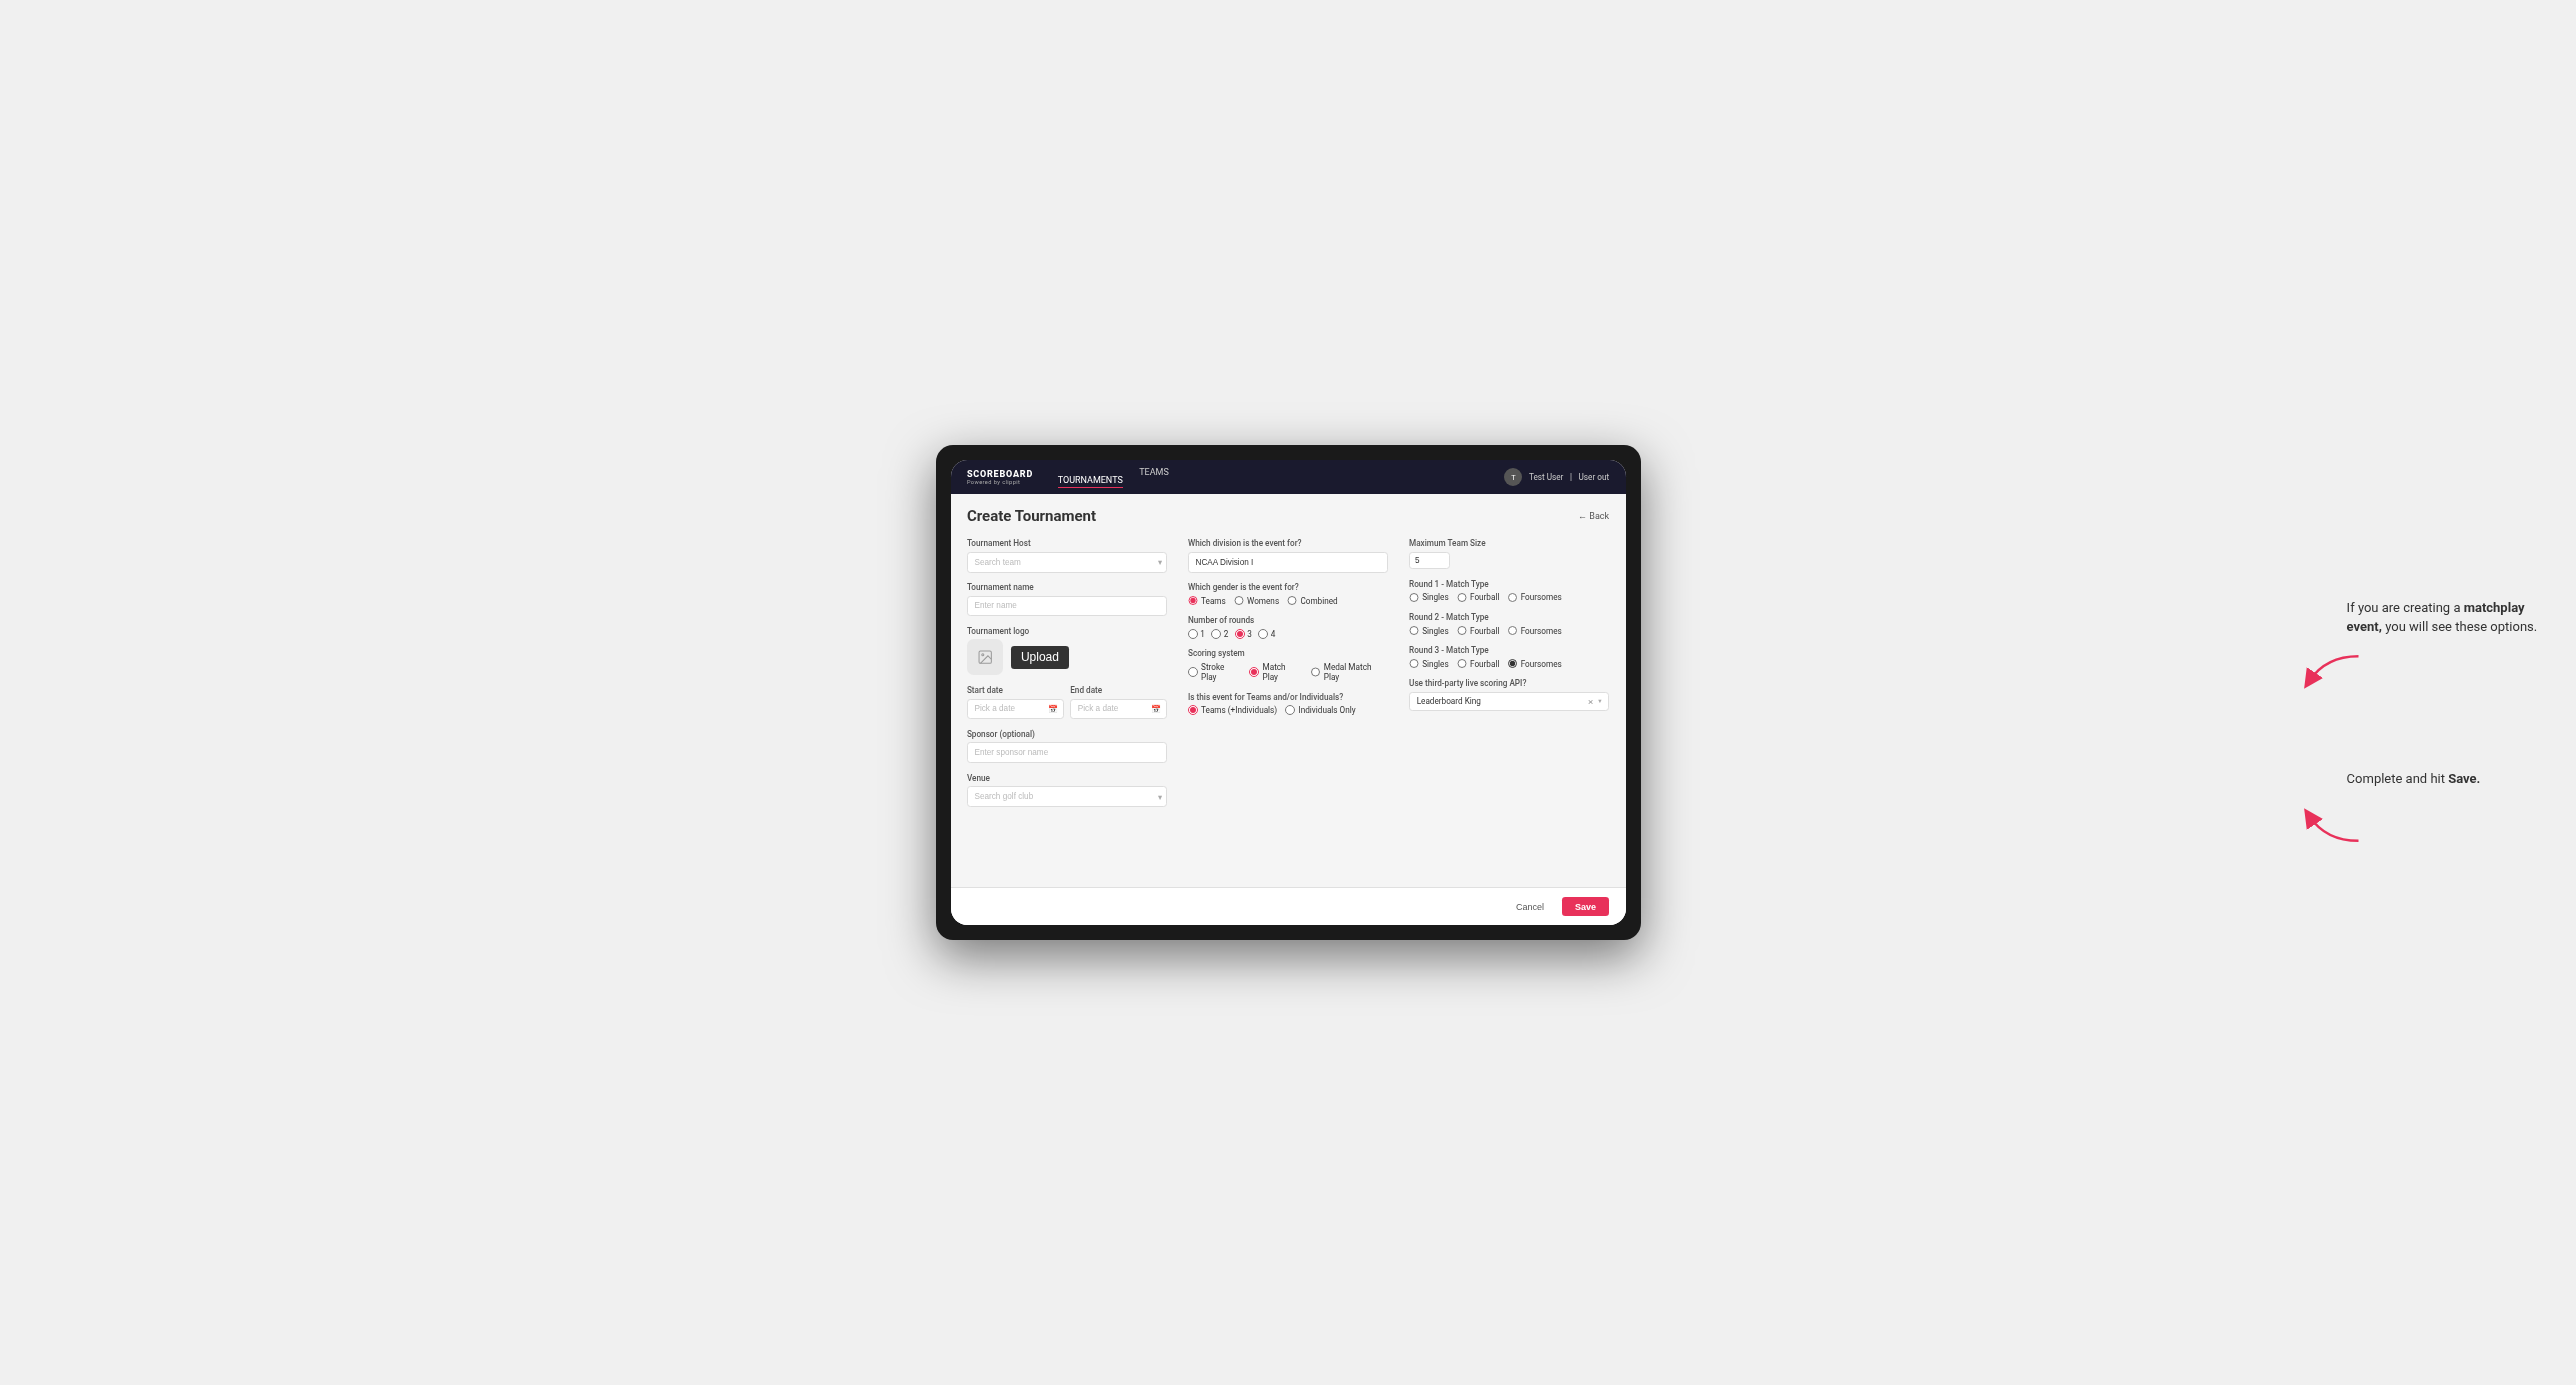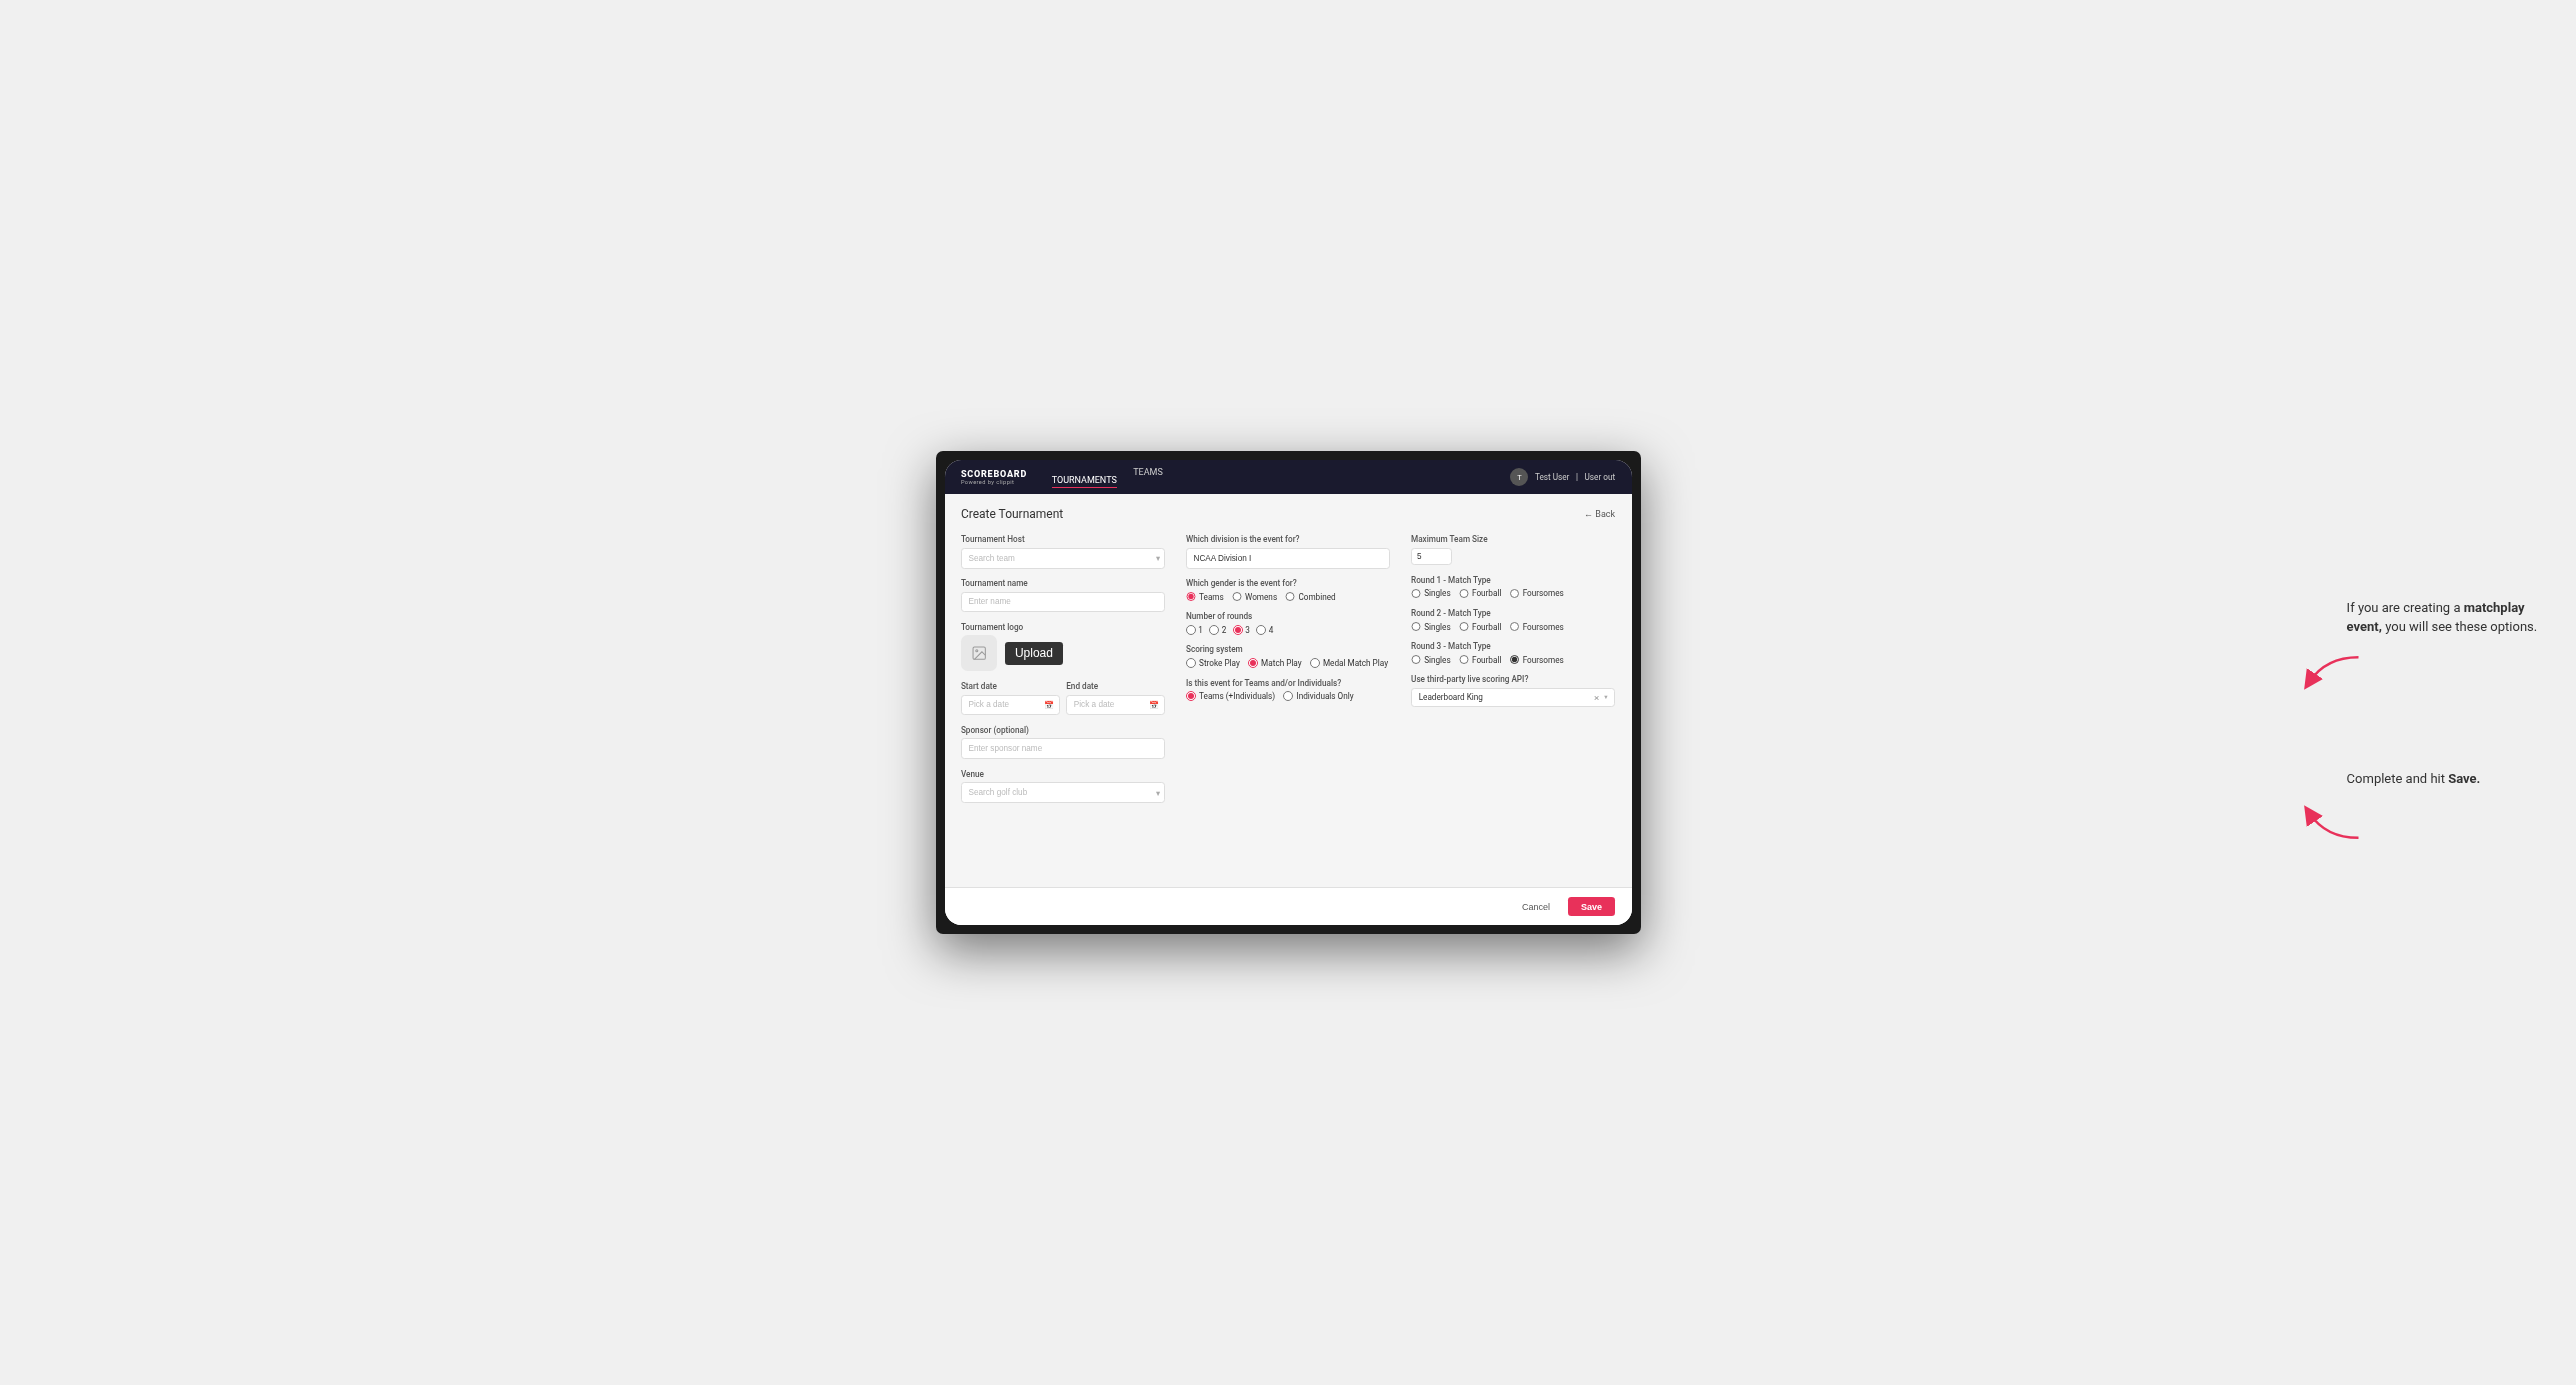--- a/index.html
+++ b/index.html
@@ -18,22 +18,22 @@
       align-items: center;
       justify-content: center;
       width: 100%;
       padding: 33px;
       position: relative;
     }
 
     
     .tablet {
       background: #1a1a1a;
-      border-radius: 7px;
-      padding: 9px;
+      border-radius: 17px;
+      padding: 15px;
       box-shadow: 0 16.4px 49px rgba(0,0,0,0.5);
       width: 705px;
       position: relative;
     }
 
     .tablet-screen {
       background: #fff;
       border-radius: 16.4px;
       overflow: hidden;
       width: 100%;
@@ -127,22 +127,22 @@
 
     
     .page-header {
       display: flex;
       justify-content: space-between;
       align-items: center;
       margin-bottom: 13px;
     }
 
     .page-title {
-      font-size: 12px;
-      font-weight: 400;
+      font-size: 15px;
+      font-weight: 700;
       color: #333;
       text-align: center;
     }
 
     .back-link {
       color: #555;
       font-size: 9px;
       cursor: pointer;
       display: flex;
       align-items: center;

